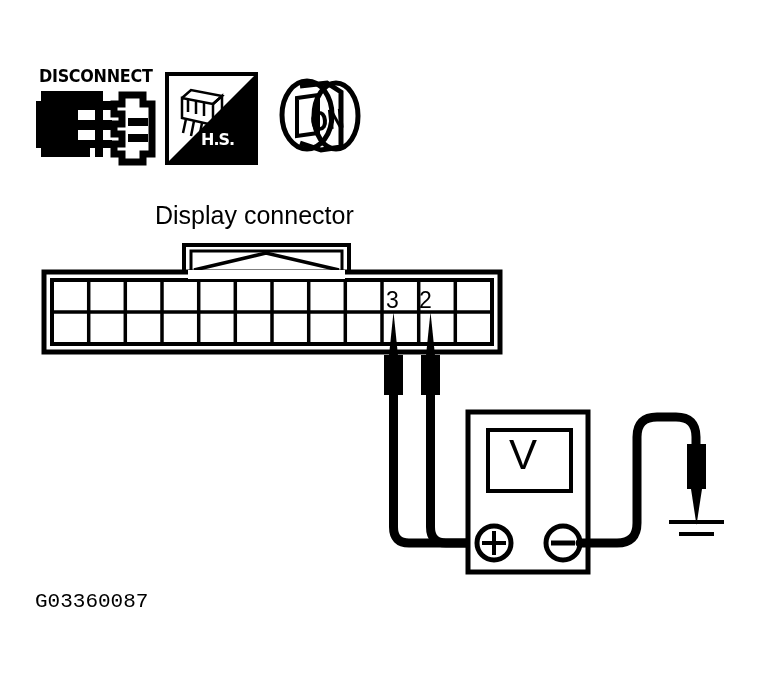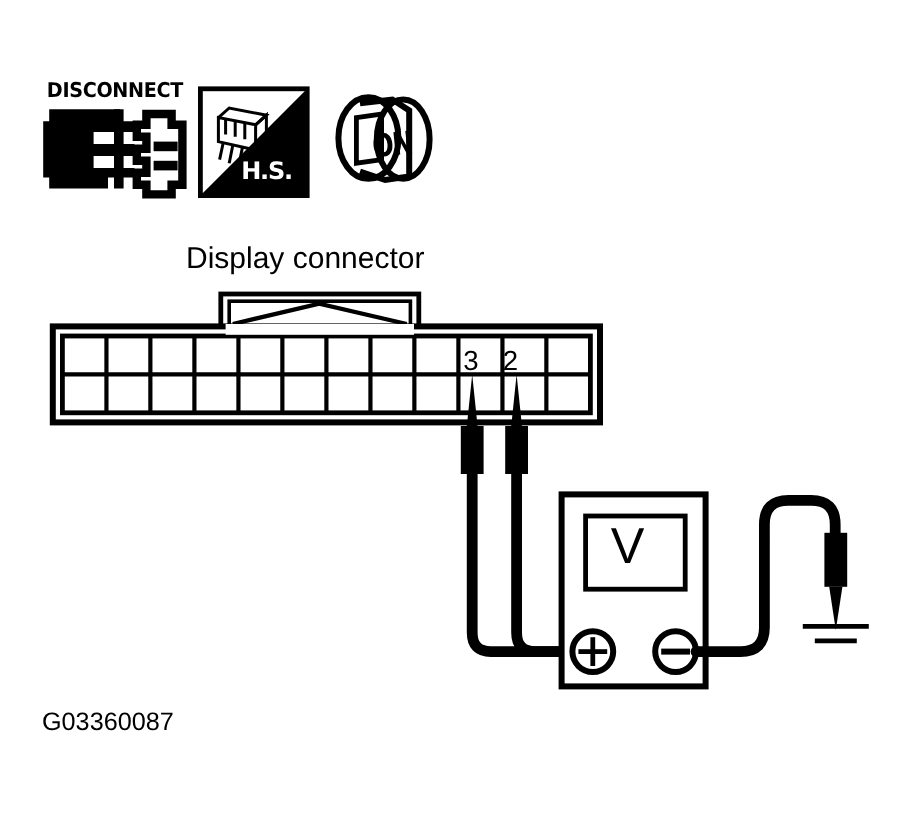--- a/index.html
+++ b/index.html
@@ -41,21 +41,21 @@
     font-size: 17px;
     font-weight: bold;
     letter-spacing: -0.3px;
     font-family: "DejaVu Sans", sans-serif;
     transform: scaleX(0.94);
     transform-origin: left top;
   }
   #icon-hs-label {
     left: 201px;
     top: 132px;
-    font-size: 20px;
+    font-size: 16px;
     font-weight: bold;
     color: #ffffff;
     font-family: "DejaVu Sans", sans-serif;
     letter-spacing: -1px;
   }
   #icon-ignition-label {
     left: 309px;
     top: 110px;
     font-size: 21px;
     font-weight: bold;
@@ -73,21 +73,21 @@
   #meter-display-symbol {
     left: 509px;
     top: 434px;
     font-size: 42px;
     font-family: "Liberation Sans", sans-serif;
   }
   #figure-caption {
     left: 35px;
     top: 591px;
     font-size: 21px;
-    font-family: Liberation Sans, sans-serif;
+    font-family: Liberation Mono, monospace;
   }
   .pin-num {
     position: absolute;
     white-space: pre;
     font-size: 23px;
     font-family: "Liberation Sans", sans-serif;
     color: #000;
     line-height: 1;
   }
   #pin-label-3 { left: 386px; top: 289px; }

